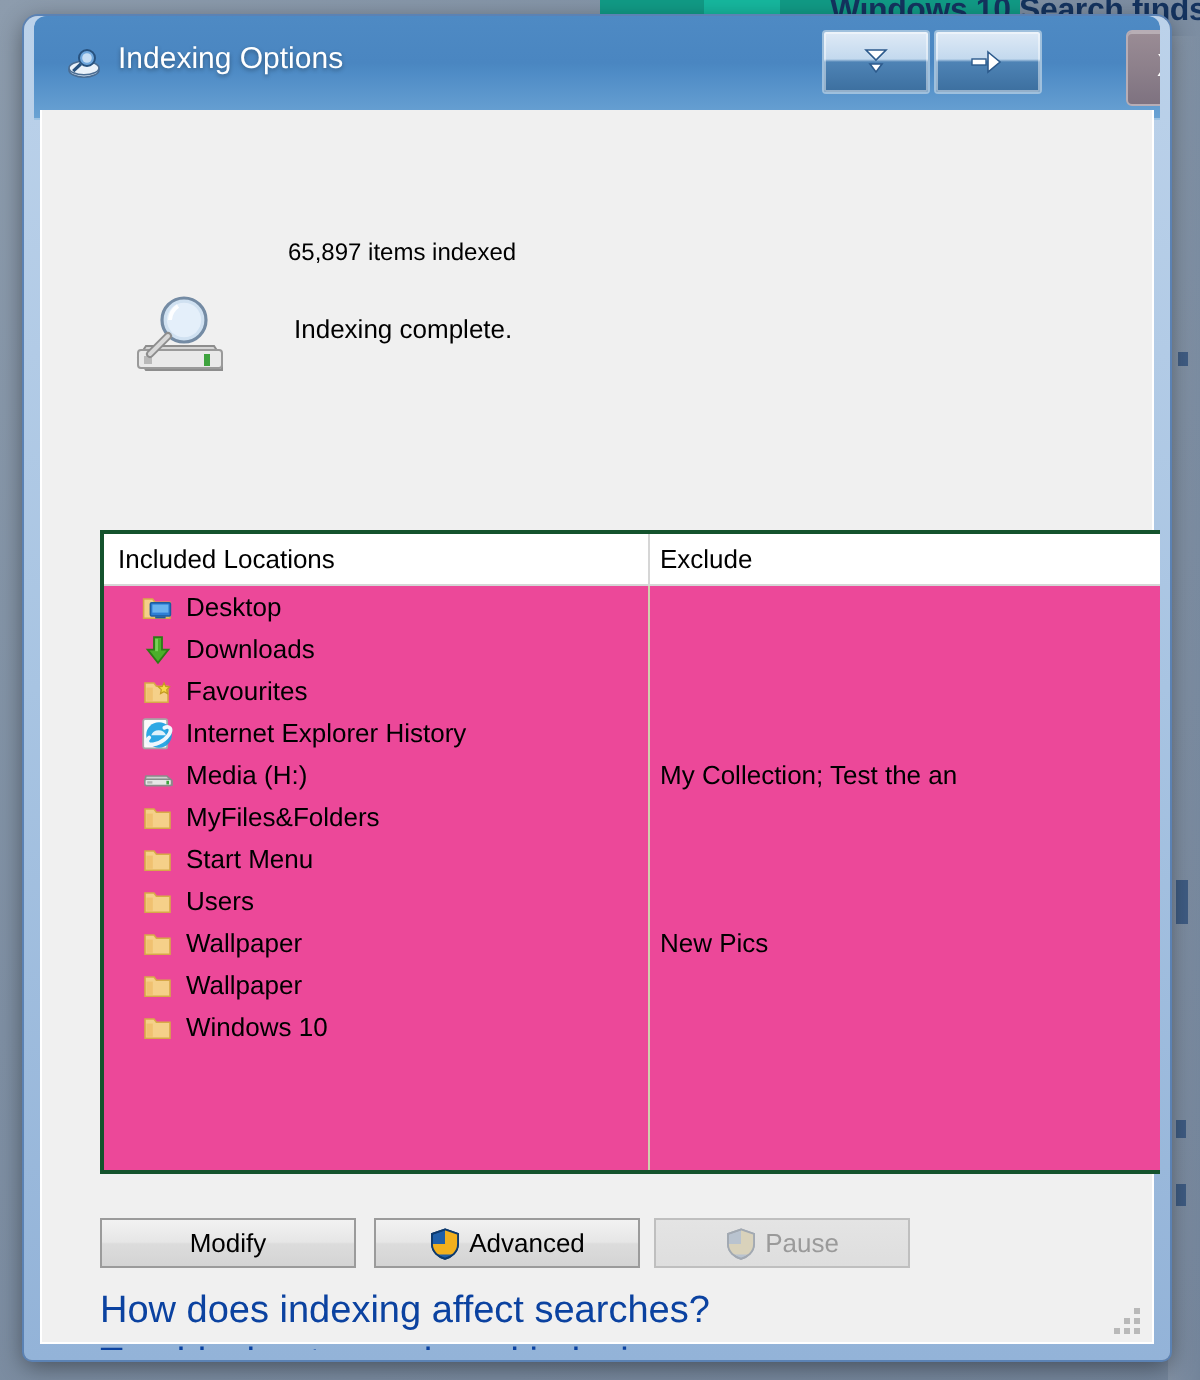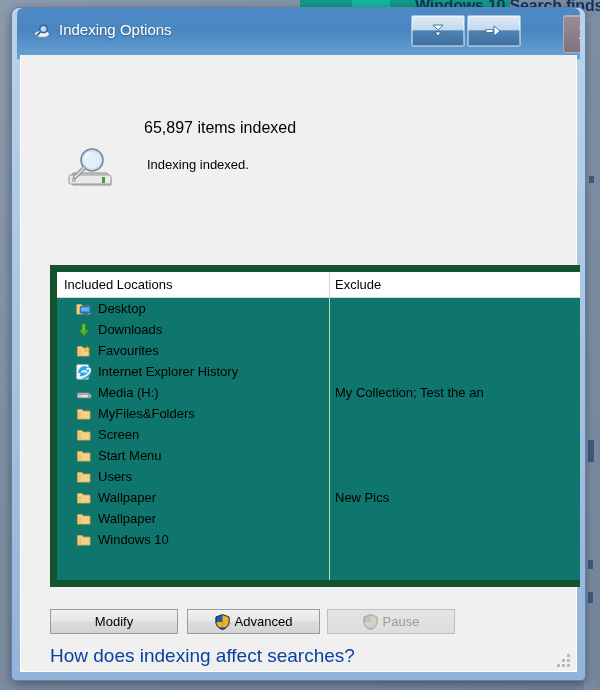--- a/index.html
+++ b/index.html
@@ -99,37 +99,37 @@
     position: absolute; left: 3px; top: 47px; right: 3px; bottom: 3px;
     background: #f0f0f0;
     border: 1px solid #ffffff;
     border-top: none;
   }
 
   
   #drive-icon { position: absolute; left: 42px; top: 88px; width: 56px; height: 48px; }
   #items-indexed {
     position: absolute; left: 123px; top: 64px;
-    font-size: 16px; color: #000;
+    font-size: 12px; color: #000;
   }
   #index-status {
     position: absolute; left: 126px; top: 102px;
     font-size: 13px; color: #000;
   }
 
   #locations-label {
     position: absolute; left: 27px; top: 175px;
     font-size: 13px; color: #000;
   }
 
   
   #listbox {
     position: absolute; left: 29px; top: 210px; width: 540px; height: 322px;
-    background: #0f766e;
-    border: 7px solid #14532d;
+    background: #ec4899;
+    border: 2px solid #14532d;
     overflow: hidden;
   }
   #list-header {
     position: absolute; left: 0; top: 0; right: 0; height: 26px;
     background: #ffffff;
     border-bottom: 1px solid #d6d6d6;
   }
   .hdr-cell {
     position: absolute; top: 5px; font-size: 13px; color: #000;
   }
@@ -258,21 +258,21 @@
             <circle cx="29" cy="17" r="11" fill="#cfe1f2" stroke="#6e86a0" stroke-width="1.6" opacity=".95"></circle>
             <circle cx="29" cy="17" r="8.6" fill="#e7f1fb" opacity=".85"></circle>
             <path d="M26 10 A9 9 0 0 0 22 17" stroke="#ffffff" stroke-width="2" fill="none" opacity=".9"></path>
             <line x1="21" y1="25" x2="12" y2="34" stroke="#8d8d8d" stroke-width="4" stroke-linecap="round"></line>
             <line x1="21" y1="25" x2="12" y2="34" stroke="#d8d8d8" stroke-width="2" stroke-linecap="round"></line>
           </g>
         </svg>
       </span>
 
       <div id="items-indexed">65,897 items indexed</div>
-      <div id="index-status">Indexing indexed.</div>
+      <div id="index-status">Indexing complete.</div>
 
 
       <div id="listbox">
         <div id="col-sep"></div>
         <div id="list-header">
           <div class="hdr-cell" id="hdr-included">Included Locations</div>
           <div class="hdr-cell" id="hdr-exclude">Exclude</div>
           <div id="col-sep-top"></div>
         </div>
         <div id="rows">
@@ -333,30 +333,20 @@
               </div>
               <div class="row-exc">My Collection; Test the an</div>
             </div>
             <div class="row">
               <div class="row-inc">
                 <span class="ico"><svg width="16" height="16" viewBox="0 0 16 16">
                     <path d="M1.5 3.5 h4.5 l1.2 1.6 H14 v8 H1.5 Z" fill="#f5d089" stroke="#d8a948" stroke-width="0.8"></path>
                     <path d="M2.2 5.8 h3.2 v6.6 H2.2 Z" fill="#f0c170"></path>
                   </svg></span>
                 <span class="row-label">MyFiles&amp;Folders</span>
-              </div>
-              <div class="row-exc"></div>
-            </div>
-            <div class="row">
-              <div class="row-inc">
-                <span class="ico"><svg width="16" height="16" viewBox="0 0 16 16">
-                    <path d="M1.5 3.5 h4.5 l1.2 1.6 H14 v8 H1.5 Z" fill="#f5d089" stroke="#d8a948" stroke-width="0.8"></path>
-                    <path d="M2.2 5.8 h3.2 v6.6 H2.2 Z" fill="#f0c170"></path>
-                  </svg></span>
-                <span class="row-label">Screen</span>
               </div>
               <div class="row-exc"></div>
             </div>
             <div class="row">
               <div class="row-inc">
                 <span class="ico"><svg width="16" height="16" viewBox="0 0 16 16">
                     <path d="M1.5 3.5 h4.5 l1.2 1.6 H14 v8 H1.5 Z" fill="#f5d089" stroke="#d8a948" stroke-width="0.8"></path>
                     <path d="M2.2 5.8 h3.2 v6.6 H2.2 Z" fill="#f0c170"></path>
                   </svg></span>
                 <span class="row-label">Start Menu</span>

